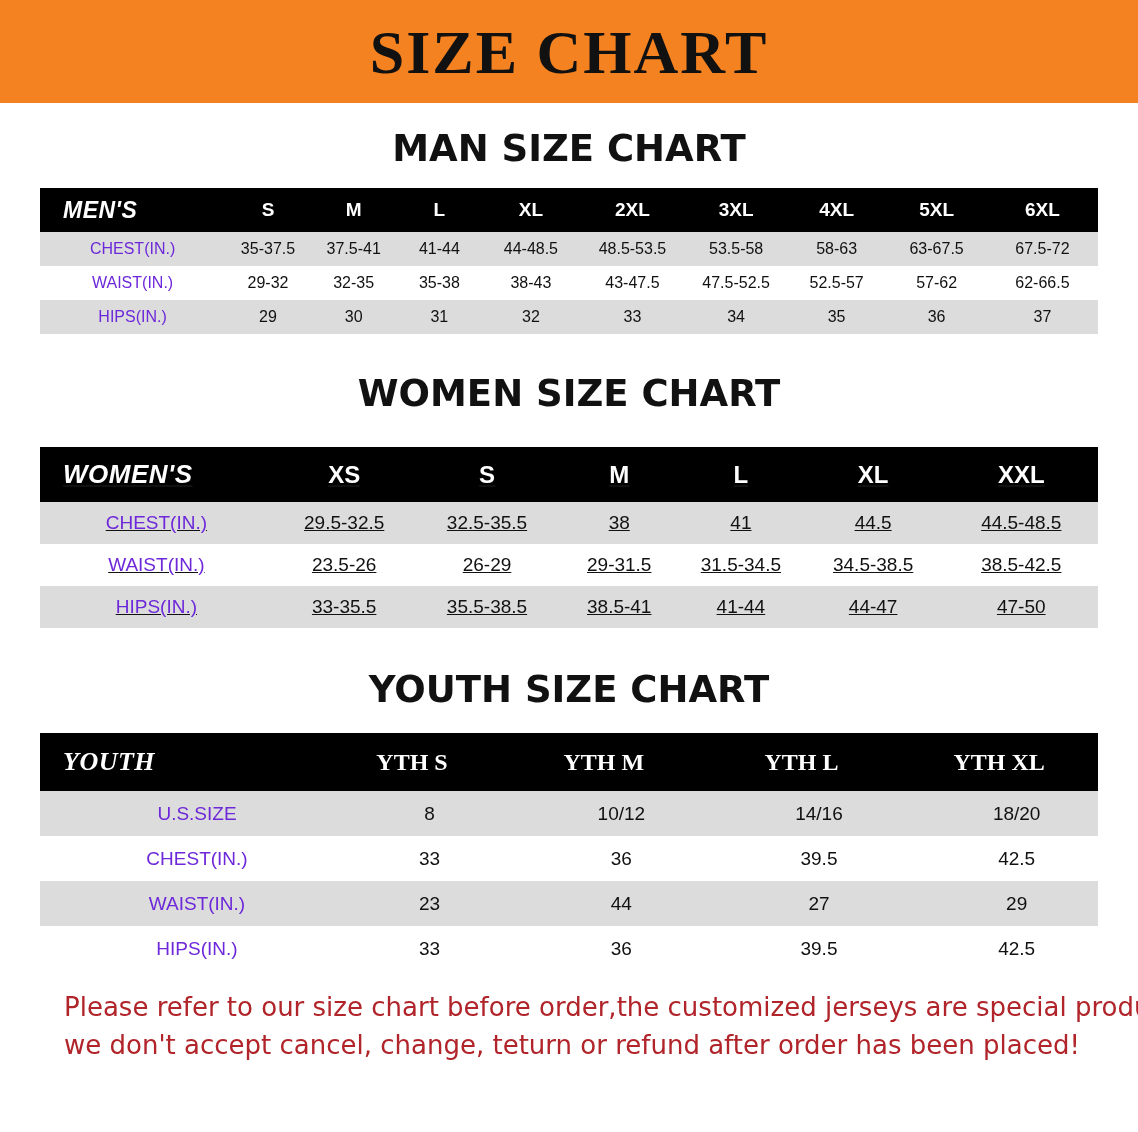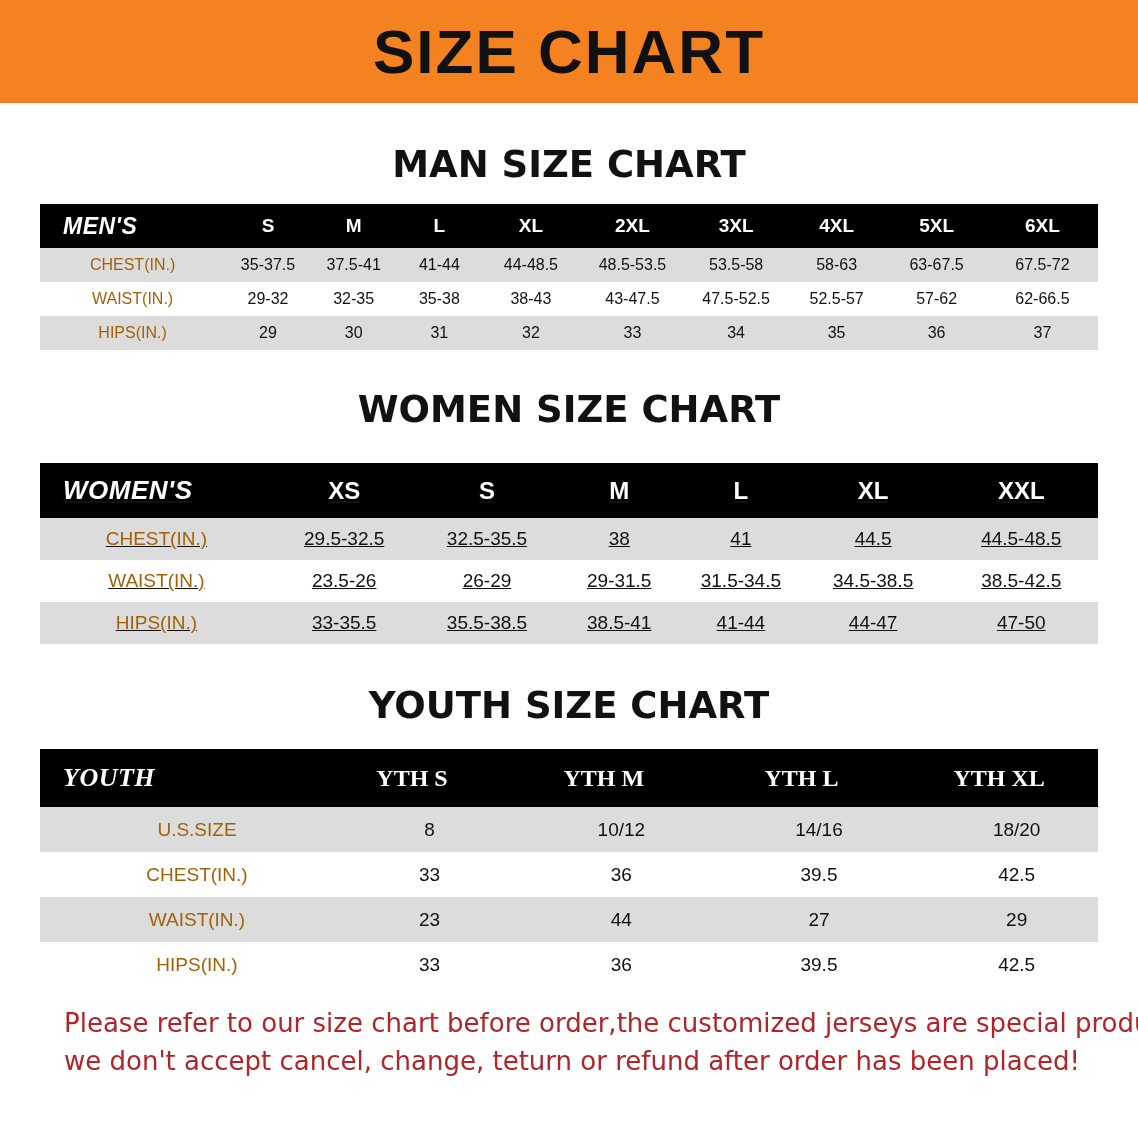--- a/index.html
+++ b/index.html
@@ -18,37 +18,37 @@
   
   .banner {
     width: 100%;
     height: 103px;
     background: #f58220;
     display: flex;
     align-items: center;
     justify-content: center;
   }
   .banner-title {
-    font-family: Liberation Sans, sans-serif;
+    font-family: Liberation Serif, serif;
     font-weight: bold;
     font-size: 62px;
     letter-spacing: 2px;
     color: #111111;
     line-height: 1;
     text-align: center;
   }
 
   
   .section-title {
     text-align: center;
     font-family: "DejaVu Sans", sans-serif;
     font-weight: bold;
     color: #111;
   }
-  .t-man   { font-size: 37px; margin-top: 40px; }
+  .t-man   { font-size: 37px; margin-top: 24px; }
   .t-women { font-size: 37px; margin-top: 38px; }
   .t-youth { font-size: 37px; margin-top: 40px; }
 
   
   .table-wrap {
     width: 1058px;
     margin: 0 auto;
   }
   .wrap-man   { margin-top: 18px; }
   .wrap-women { margin-top: 32px; text-decoration: underline; }
@@ -72,21 +72,21 @@
     font-style: italic;
     letter-spacing: 0.5px;
   }
   tbody td {
     text-align: center;
     color: #111;
     white-space: nowrap;
   }
   tbody td.row-label {
     text-align: center;
-    color: #a16207;
+    color: #6d28d9;
   }
   tbody tr.shade td { background: #dcdcdc; }
   tbody tr.plain td { background: #ffffff; }
 
   
   .men thead th { height: 44px; font-size: 19px; }
   .men thead th.row-label { font-size: 23px; }
   .men tbody td { height: 34px; font-size: 16px; }
   .men tbody td.row-label { font-size: 16px; }
 

